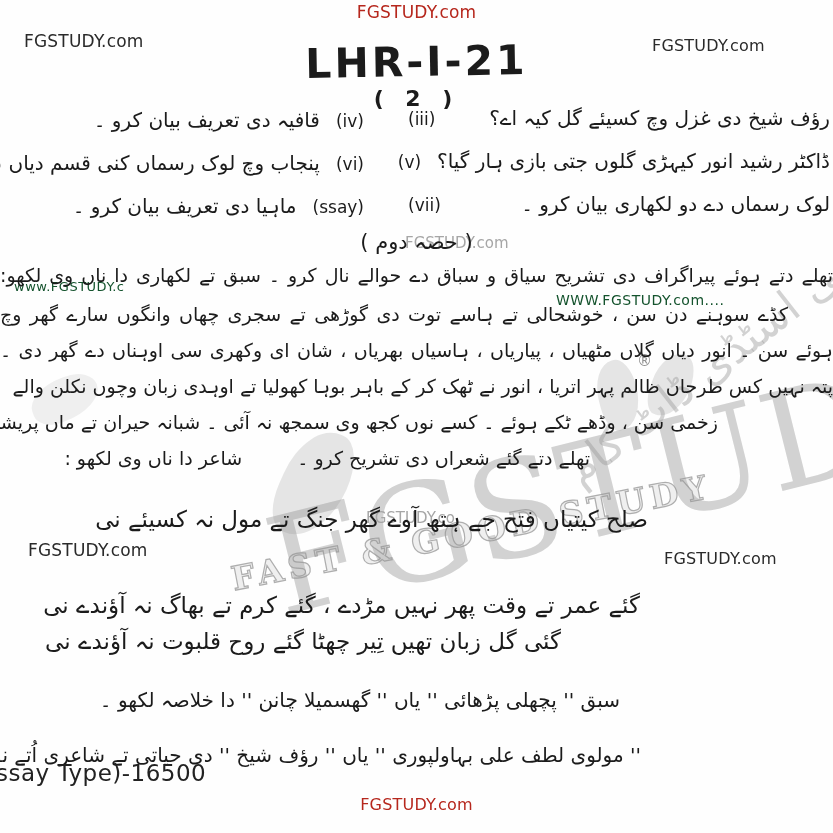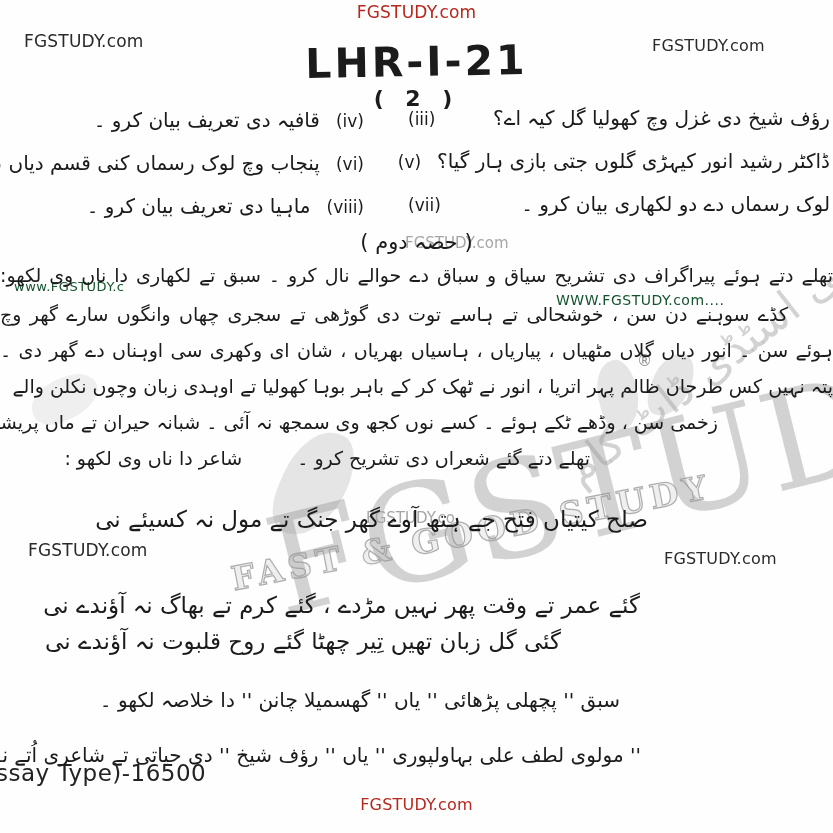--- a/index.html
+++ b/index.html
@@ -58,42 +58,42 @@
   <div class="abs site" style="left:24px;top:31px;">FGSTUDY.com</div>
   <div class="abs site small" style="left:652px;top:36px;">FGSTUDY.com</div>
   <div class="abs site" style="left:28px;top:540px;">FGSTUDY.com</div>
   <div class="abs site small" style="left:664px;top:549px;">FGSTUDY.com</div>
   <div class="abs center site red small" style="top:795px;">FGSTUDY.com</div>
 
   <div class="abs center paper-code" style="top:38px;">LHR-I-21</div>
   <div class="abs center page-num" style="top:86px;">( 2 )</div>
 
   <div class="abs qrow qrow-right urdu" style="left:408px;width:422px;top:106px;">
-    <span class="urdu">رؤف شیخ دی غزل وچ کھولیا گل کیہ اے؟</span>
+    <span class="urdu">رؤف شیخ دی غزل وچ کسیئے گل کیہ اے؟</span>
     <span class="qnum">(iii)</span>
   </div>
   <div class="abs qrow qrow-right urdu" style="left:408px;width:422px;top:149px;">
     <span class="urdu">ڈاکٹر رشید انور کیہڑی گلوں جتی بازی ہار گیا؟</span>
     <span class="qnum">(v)</span>
   </div>
   <div class="abs qrow qrow-right urdu" style="left:408px;width:422px;top:192px;">
     <span class="urdu">لوک رسماں دے دو لکھاری بیان کرو ۔</span>
     <span class="qnum">(vii)</span>
   </div>
 
   <div class="abs qrow urdu" style="left:0;width:364px;top:108px;">
     <span class="qnum">(iv)</span>
     <span class="urdu">قافیہ دی تعریف بیان کرو ۔</span>
   </div>
   <div class="abs qrow urdu" style="left:0;width:364px;top:151px;">
     <span class="qnum">(vi)</span>
     <span class="urdu">پنجاب وچ لوک رسماں کنی قسم دیاں ہوندیاں نیں؟ وضاحت</span>
   </div>
   <div class="abs qrow urdu" style="left:0;width:364px;top:194px;">
-    <span class="qnum">(viii)</span>
+    <span class="qnum">(ssay)</span>
     <span class="urdu">ماہیا دی تعریف بیان کرو ۔</span>
   </div>
 
   <div class="abs center section-heading urdu" style="top:230px;">( حصہ دوم )</div>
 
   <div class="abs urdu line fill" style="top:264px;">تھلے دتے ہوئے پیراگراف دی تشریح سیاق و سباق دے حوالے نال کرو ۔ سبق تے لکھاری دا ناں وی لکھو:</div>
   <div class="abs urdu line fill" style="top:303px;right:45px;">کڈے سوہنے دن سن ، خوشحالی تے ہاسے توت دی گوڑھی تے سجری چھاں وانگوں سارے گھر وچ</div>
   <div class="abs urdu line fill" style="top:339px;">ہوئے سن ۔ انور دیاں گلاں مٹھیاں ، پیاریاں ، ہاسیاں بھریاں ، شان ای وکھری سی اوہناں دے گھر دی ۔</div>
   <div class="abs urdu line" style="top:375px;right:0;">پتہ نہیں کس طرحاں ظالم پہر اتریا ، انور نے ٹھک کر کے باہر بوہا کھولیا تے اوہدی زبان وچوں نکلن والے</div>
   <div class="abs urdu line" style="top:411px;right:115px;">زخمی سن ، وڈھے ٹکے ہوئے ۔ کسے نوں کجھ وی سمجھ نہ آئی ۔ شبانہ حیران تے ماں پریشان ۔۔۔۔</div>

